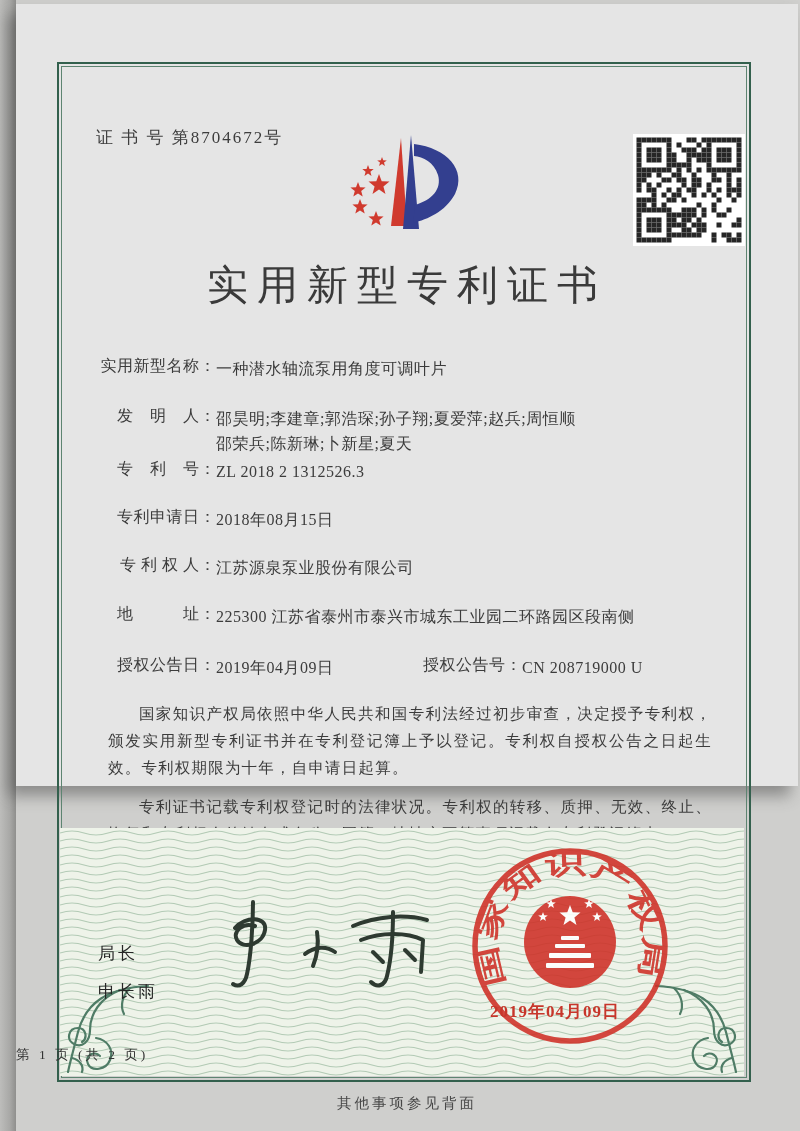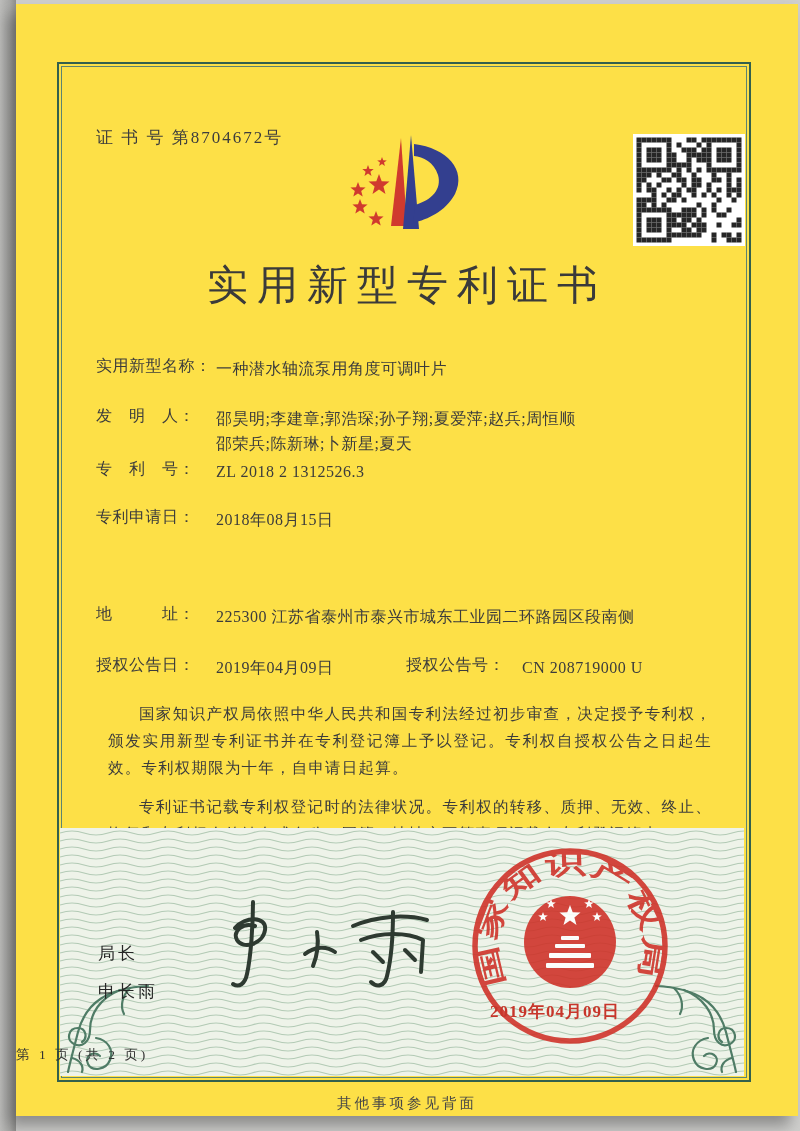--- a/index.html
+++ b/index.html
@@ -2,40 +2,40 @@
 <html><head>
 <meta charset="utf-8">
 <style>
   html,body{margin:0;padding:0;}
   body{
     width:800px;height:1131px;position:relative;overflow:hidden;
     background:#cfcfcd;
     font-family:"Liberation Serif","DejaVu Serif",serif;
   }
   .paper{
-    position:absolute;left:16px;top:4px;width:782px;height:1112px;
-    background:#fde047;
+    position:absolute;left:16px;top:4px;width:782px;height:782px;
+    background:#e5e5e5;
     box-shadow:-8px 10px 14px rgba(60,60,60,.45);
   }
   .scan-edge{position:absolute;left:0;top:0;width:16px;height:1131px;
     background:linear-gradient(90deg,#bdbdbb,#a9a9a7 60%,#8f8f8d);}
   .frame{
     position:absolute;left:41px;top:58px;width:690px;height:1016px;
     border:2px solid #33604d;
   }
   .frame-inner{position:absolute;inset:2px;border:1px solid #5d8471;}
   .cert-no{position:absolute;left:80px;top:122px;font-size:17px;color:#3d3d3d;letter-spacing:2px;}
   .logo{position:absolute;left:315px;top:128px;width:150px;height:108px;}
   .qr{position:absolute;left:617px;top:130px;width:112px;height:112px;}
   .title{
     position:absolute;left:0;top:254px;width:782px;text-align:center;
     font-size:41px;font-weight:400;color:#3a3a3a;letter-spacing:9px;
   }
   .frow{position:absolute;left:80px;display:flex;font-size:16px;color:#3c3c3c;}
-  .flabel{display:inline-block;width:120px;flex:0 0 120px;letter-spacing:.5px;}
+  .flabel{display:inline-block;width:120px;flex:0 0 120px;letter-spacing:.5px;text-align:right;}
   .fvalue{letter-spacing:.5px;line-height:25px;}
   .pre{white-space:pre-line;}
   .addr{max-width:452px;}
   .fvalue.w1{flex:0 0 190px;}
   .paras{position:absolute;left:80px;top:684px;width:628px;color:#3c3c3c;}
   .paras p{margin:12px;text-indent:2em;font-size:15.5px;line-height:27px;letter-spacing:1.2px;text-align:justify;}
   .waves{position:absolute;left:44px;top:824px;width:684px;height:248px;}
   .flourish{position:absolute;width:100px;height:96px;}
   .fl-left{left:44px;top:976px;}
   .fl-right{left:628px;top:976px;transform:scaleX(-1);}
@@ -327,20 +327,24 @@
 邵荣兵;陈新琳;卜新星;夏天</span>
   </div>
   <div class="frow" style="top:455px">
     <span class="flabel">专　利　号：</span>
     <span class="fvalue">ZL 2018 2 1312526.3</span>
   </div>
   <div class="frow" style="top:503px">
     <span class="flabel">专利申请日：</span>
     <span class="fvalue">2018年08月15日</span>
   </div>
+  <div class="frow" style="top:551px">
+    <span class="flabel">专 利 权 人：</span>
+    <span class="fvalue">江苏源泉泵业股份有限公司</span>
+  </div>
   <div class="frow" style="top:600px">
     <span class="flabel">地　　　址：</span>
     <span class="fvalue addr">225300 江苏省泰州市泰兴市城东工业园二环路园区段南侧</span>
   </div>
   <div class="frow" style="top:651px">
     <span class="flabel">授权公告日：</span>
     <span class="fvalue w1">2019年04月09日</span>
     <span class="flabel" style="flex-basis:116px;width:116px">授权公告号：</span>
     <span class="fvalue">CN 208719000 U</span>
   </div>

